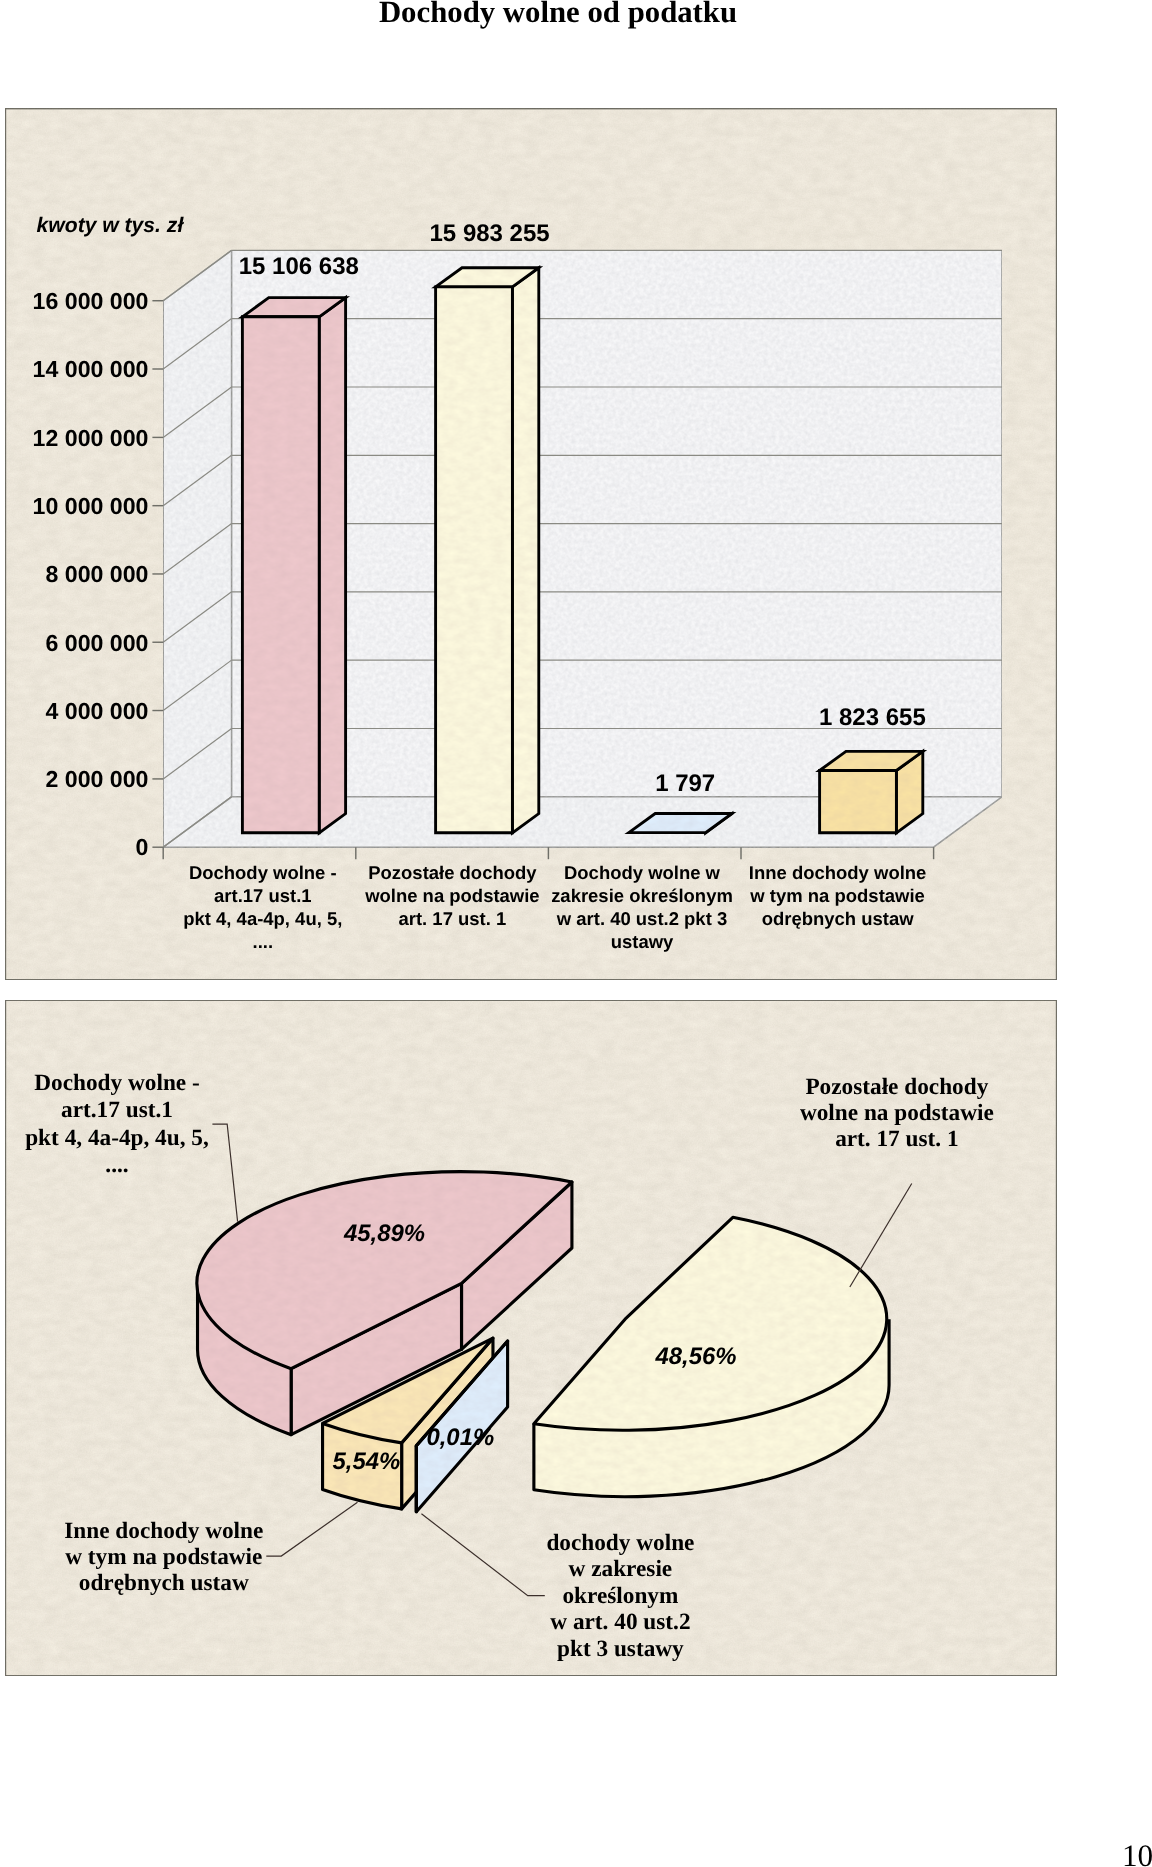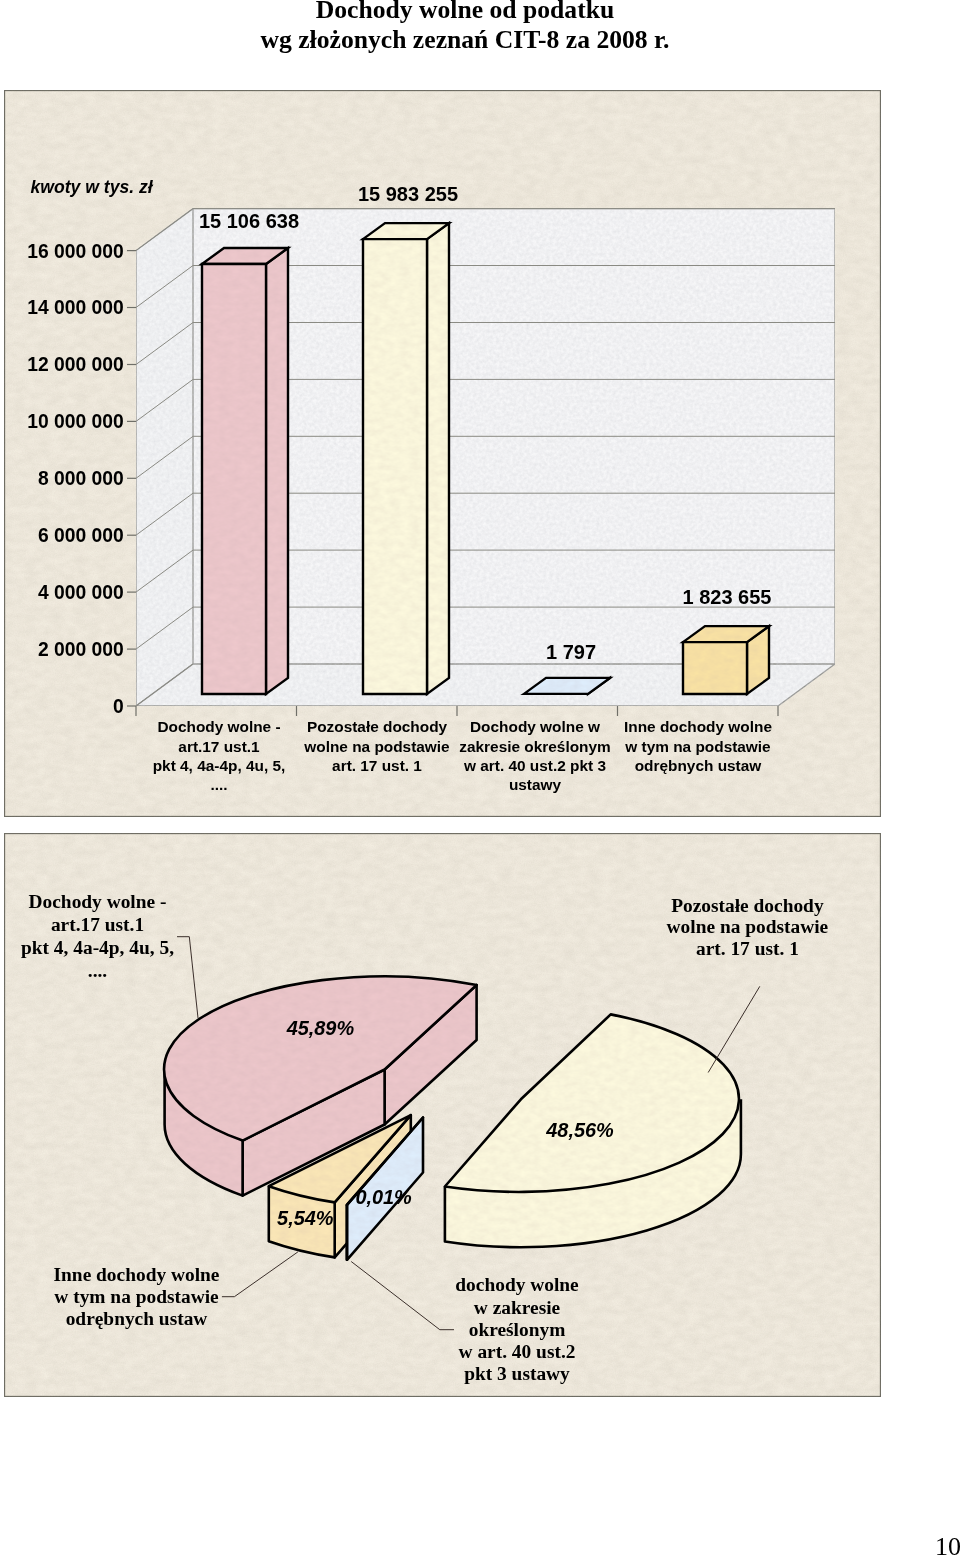--- a/index.html
+++ b/index.html
@@ -24,21 +24,20 @@
   .note{font-family:"Liberation Sans",sans-serif;font-weight:bold;font-style:italic;font-size:17.6px;fill:#000;}
   .cat{font-family:"Liberation Sans",sans-serif;font-weight:bold;font-size:15.4px;fill:#000;text-anchor:middle;}
   .pct{font-family:"Liberation Sans",sans-serif;font-weight:bold;font-style:italic;font-size:19.9px;fill:#000;text-anchor:middle;}
   .plab{font-family:"Liberation Serif",serif;font-weight:bold;font-size:19.4px;fill:#000;text-anchor:middle;}
 </style>
 </head>
 <body>
 
 <div class="page">
   <div class="title" style="top:-4.8px">Dochody wolne od podatku</div>
-  <div class="title" style="top:24.8px">wg złożonych zeznań CIT-8 za 2008 r.</div>
   <div class="pageno">10</div>
 <svg class="layer" viewBox="0 0 960 1556">
 <defs>
 <filter id="paper" x="0" y="0" width="100%" height="100%">
  <feTurbulence type="fractalNoise" baseFrequency="0.08 0.14" numOctaves="4" seed="11" result="t"></feTurbulence>
  <feColorMatrix in="t" type="matrix" values="0 0 0 0 0.30  0 0 0 0 0.27  0 0 0 0 0.20  0 0 0 0.20 0" result="g"></feColorMatrix>
  <feTurbulence type="fractalNoise" baseFrequency="0.9" numOctaves="2" seed="4" result="t2"></feTurbulence>
  <feColorMatrix in="t2" type="matrix" values="0 0 0 0 0.32  0 0 0 0 0.29  0 0 0 0 0.22  0 0 0 0.15 0" result="g2"></feColorMatrix>
  <feMerge result="m">
             <feMergeNode in="g"></feMergeNode>

